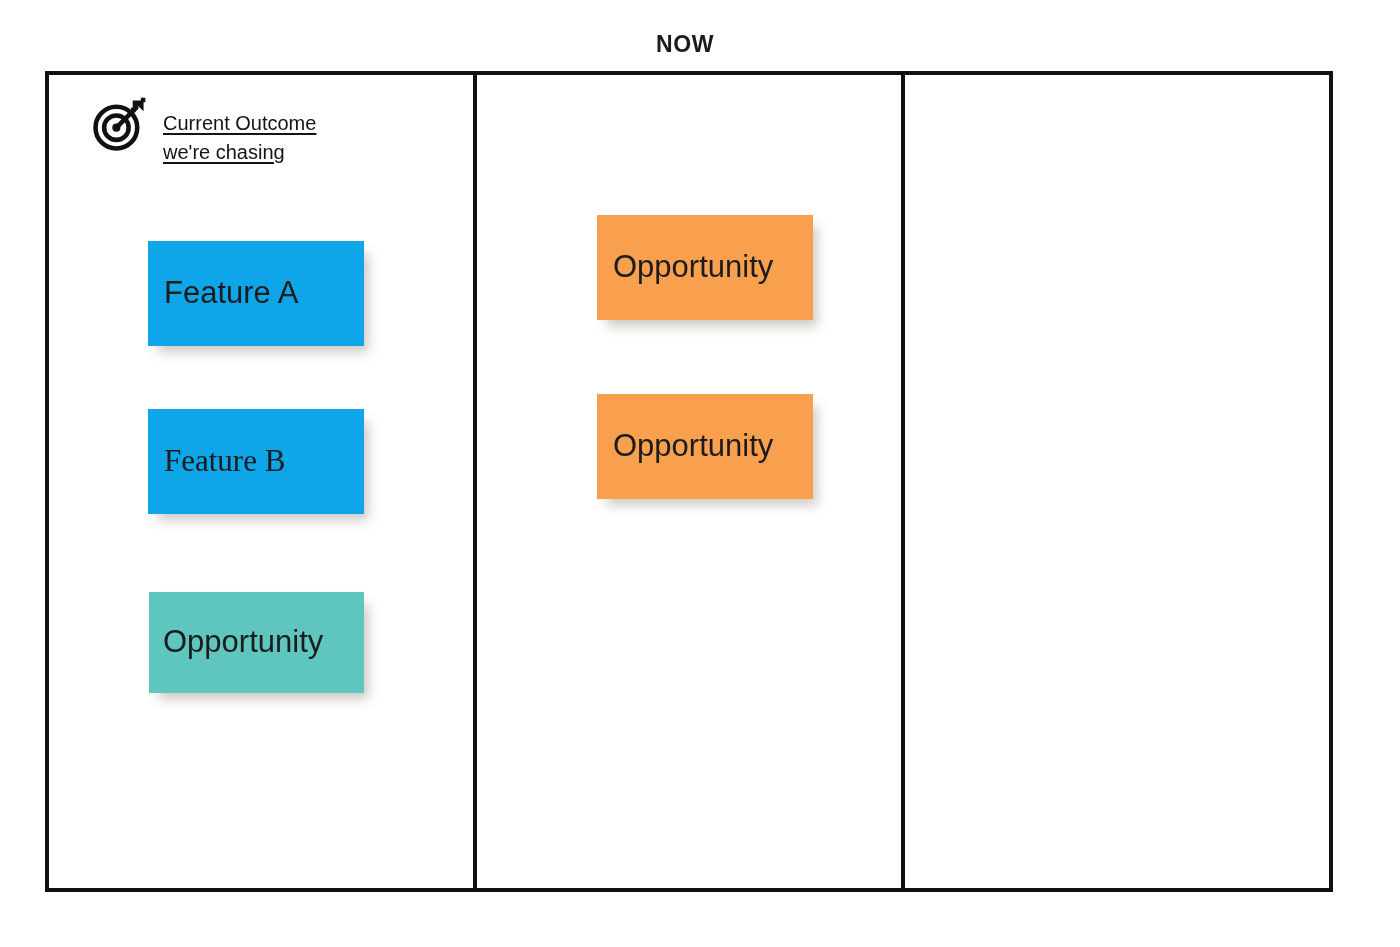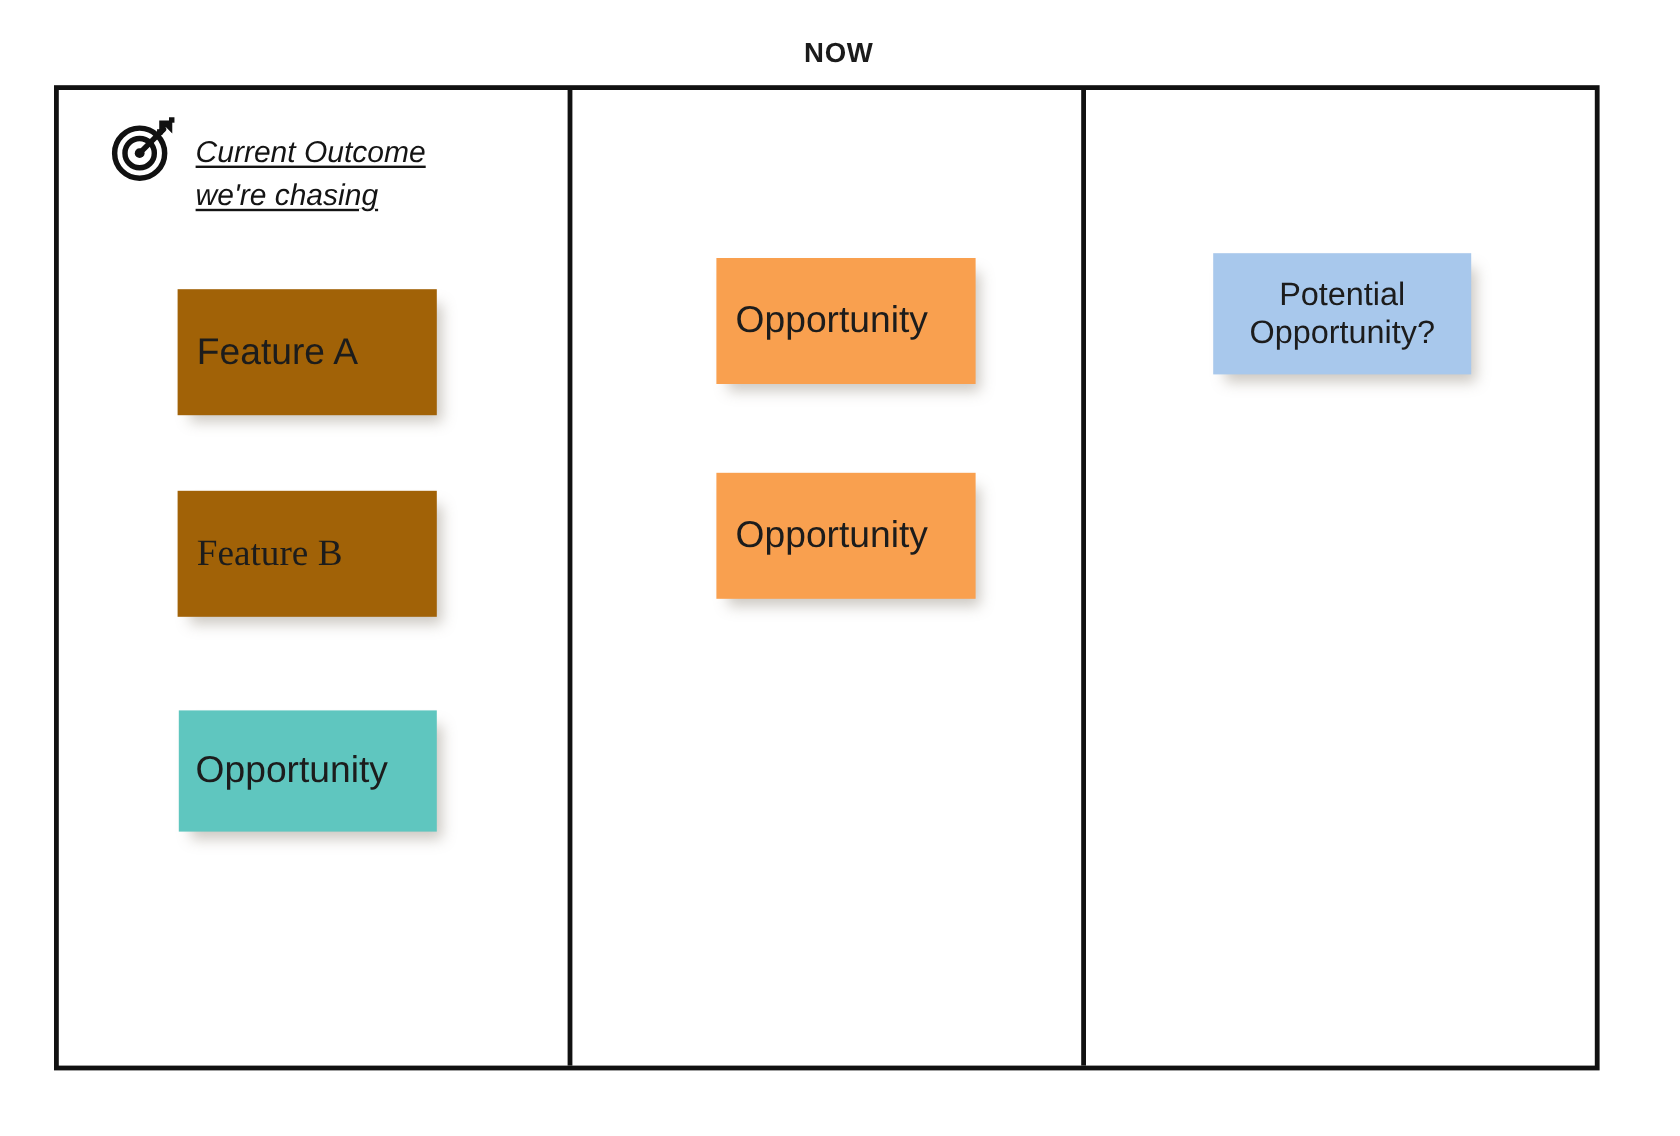--- a/index.html
+++ b/index.html
@@ -20,21 +20,21 @@
     position: absolute;
     left: 0;
     top: 0;
     width: 1400px;
     height: 947px;
   }
 
   
   .headers {
     position: absolute;
-    left: 54px;
+    left: 40px;
     top: 22px;
     width: 1290px;
     height: 44px;
     display: flex;
     gap: 48px;
   }
   .header-cell {
     flex: 1 1 0;
     display: flex;
     align-items: center;
@@ -85,22 +85,21 @@
     width: 58px;
     height: 58px;
     flex: 0 0 58px;
     display: block;
   }
   .col-next .target-icon,
   .col-later .target-icon { width: 54px; height: 54px; flex-basis: 54px; }
 
   .outcome-text {
     font-family: "Liberation Sans", sans-serif;
-    font-style: italic;
-    font-size: 25px;
+    font-size: 20px;
     line-height: 1.45;
     color: #141414;
     padding-top: 14px;
     max-width: 260px;
   }
   .outcome-text .ul {
     text-decoration: underline;
     text-underline-offset: 3px;
   }
   .col-next .outcome-text,
@@ -113,21 +112,21 @@
     align-items: center;
     box-sizing: border-box;
     font-family: "Liberation Sans", sans-serif;
     font-size: 31px;
     line-height: 1.18;
     color: #1c1c1c;
     box-shadow: 7px 9px 11px -3px rgba(120,110,95,0.38);
   }
   .note-text { display: block; width: 100%; }
 
-  .note.yellow { background: #a16207; }
+  .note.yellow { background: #0ea5e9; }
   .note.teal   { background: #5FC6BF; }
   .note.orange { background: #F9A04F; }
   .note.blue   { background: #A8C8EC; }
 
   
   .note-feature-a {
     left: 99px;  top: 166px;  width: 216px; height: 105px;
     padding-left: 16px;
   }
   .note-feature-b {
@@ -213,22 +212,16 @@
       </div>
 
       <div class="note orange note-opp-next-2">
         <span class="note-text">Opportunity</span>
       </div>
     </div>
 
     <div class="column col-later">
 
 
-      <div class="note blue note-potential">
-        <span class="note-text">
-          <span>Potential</span><br>
-          <span>Opportunity?</span>
-        </span>
-      </div>
     </div>
 
   </div>
 </div>
 
 </body></html>

